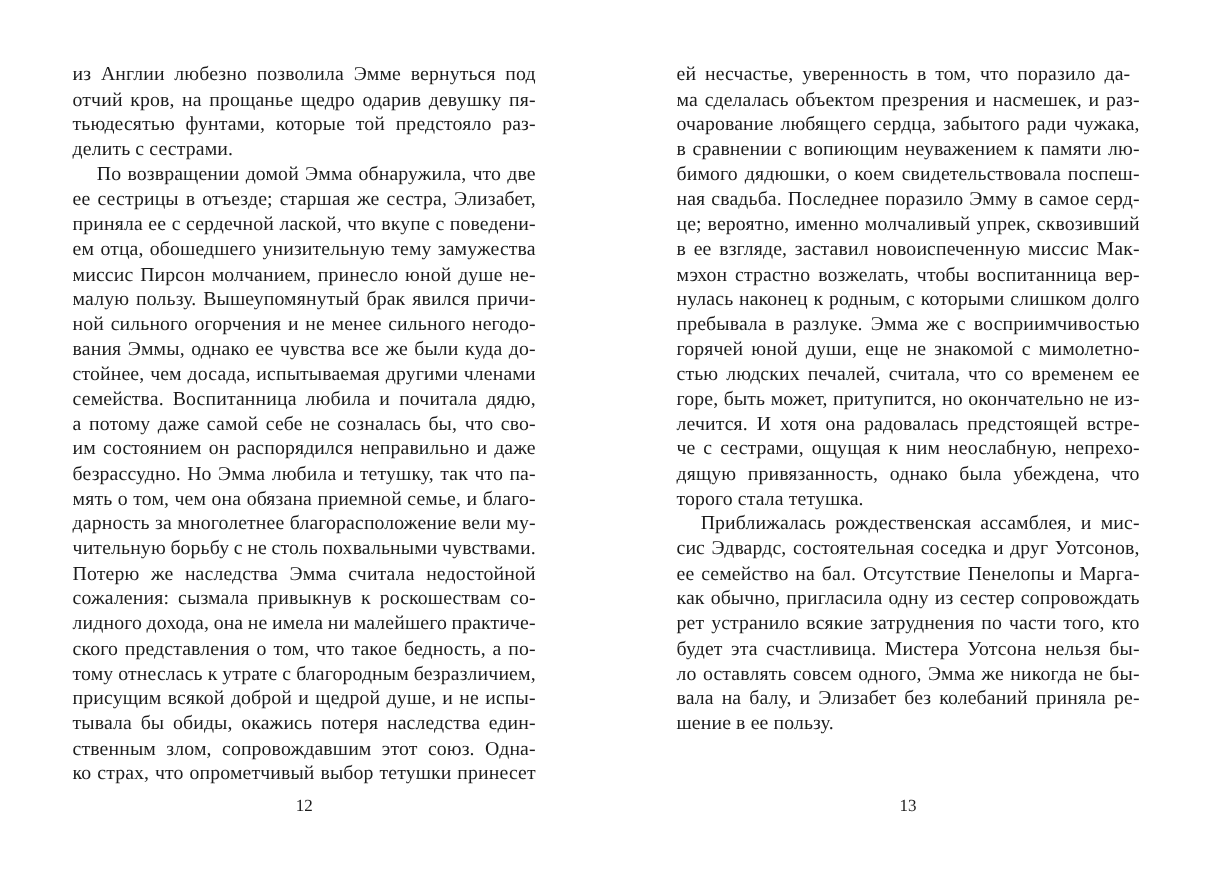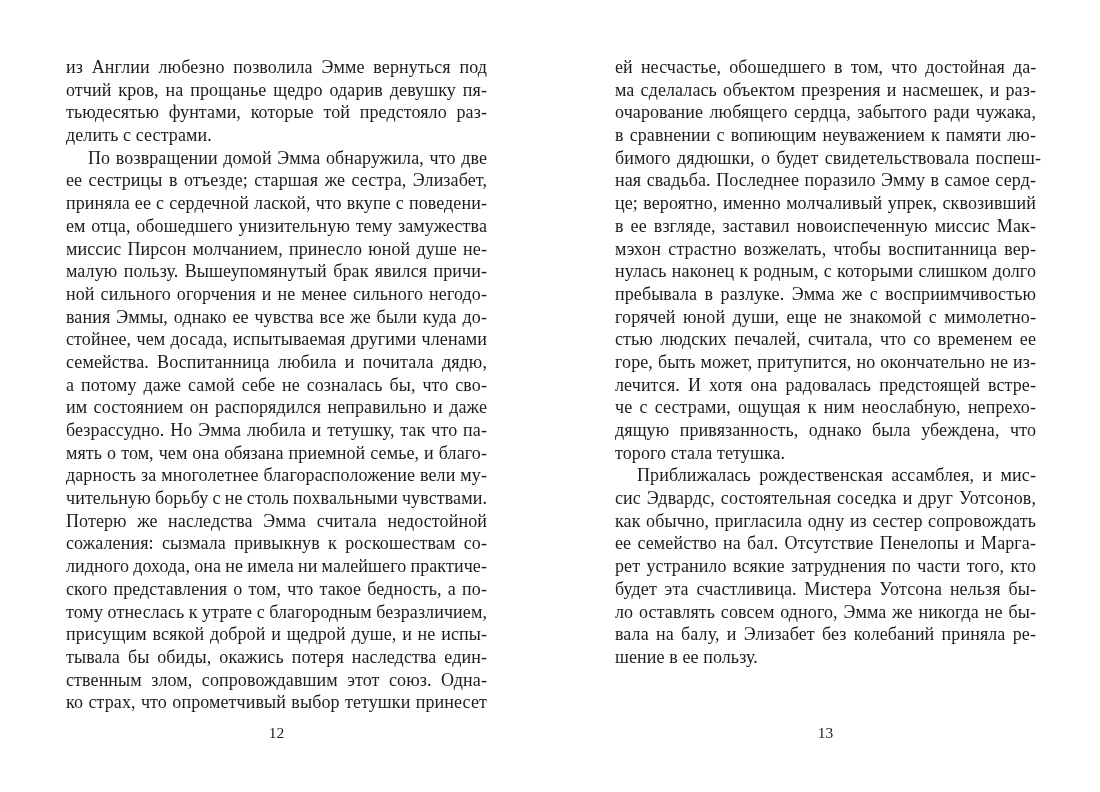--- a/index.html
+++ b/index.html
@@ -91,42 +91,42 @@
         <div class="line" style="word-spacing: 1.13477px;"><span>присущим всякой доброй и щедрой душе, и не испы-</span></div>
         <div class="line" style="word-spacing: 3.33594px;"><span>тывала бы обиды, окажись потеря наследства един-</span></div>
         <div class="line" style="word-spacing: 4.8375px;"><span>ственным злом, сопровождавшим этот союз. Одна-</span></div>
         <div class="line" style="word-spacing: 0.78125px;"><span>ко страх, что опрометчивый выбор тетушки принесет</span></div>
       </div>
     <div class="page-number">12</div>
   </div>
 
   <div class="page right">
     <div class="page-text" style="color: rgb(28, 28, 28);">
-        <div class="line" style="word-spacing: 3.45312px;"><span>ей несчастье, обошедшего в том, что достойная да-</span></div>
+        <div class="line" style="word-spacing: 3.45312px;"><span>ей несчастье, уверенность в том, что поразило да-</span></div>
         <div class="line" style="word-spacing: 1.52455px;"><span>ма сделалась объектом презрения и насмешек, и раз-</span></div>
         <div class="line" style="word-spacing: 1.83438px;"><span>очарование любящего сердца, забытого ради чужака,</span></div>
         <div class="line" style="word-spacing: 1.4442px;"><span>в сравнении с вопиющим неуважением к памяти лю-</span></div>
-        <div class="line" style="word-spacing: 1.77812px;"><span>бимого дядюшки, о будет свидетельствовала поспеш-</span></div>
+        <div class="line" style="word-spacing: 1.77812px;"><span>бимого дядюшки, о коем свидетельствовала поспеш-</span></div>
         <div class="line" style="word-spacing: 0.852679px;"><span>ная свадьба. Последнее поразило Эмму в самое серд-</span></div>
         <div class="line" style="word-spacing: 0.76875px;"><span>це; вероятно, именно молчаливый упрек, сквозивший</span></div>
         <div class="line" style="word-spacing: 2.40625px;"><span>в ее взгляде, заставил новоиспеченную миссис Мак-</span></div>
         <div class="line" style="word-spacing: 2.60938px;"><span>мэхон страстно возжелать, чтобы воспитанница вер-</span></div>
         <div class="line" style="word-spacing: 0.622768px;"><span>нулась наконец к родным, с которыми слишком долго</span></div>
         <div class="line" style="word-spacing: 2.80729px;"><span>пребывала в разлуке. Эмма же с восприимчивостью</span></div>
         <div class="line" style="word-spacing: 2.81473px;"><span>горячей юной души, еще не знакомой с мимолетно-</span></div>
         <div class="line" style="word-spacing: 2.71652px;"><span>стью людских печалей, считала, что со временем ее</span></div>
         <div class="line" style="word-spacing: 0.381696px;"><span>горе, быть может, притупится, но окончательно не из-</span></div>
         <div class="line" style="word-spacing: 3.44271px;"><span>лечится. И хотя она радовалась предстоящей встре-</span></div>
         <div class="line" style="word-spacing: 2.56473px;"><span>че с сестрами, ощущая к ним неослабную, непрехо-</span></div>
         <div class="line" style="word-spacing: 5.91875px;"><span>дящую привязанность, однако была убеждена, что</span></div>
         <div class="line flush"><span>торого стала тетушка.</span></div>
         <div class="line indent" style="word-spacing: 3.73047px; font-family: Liberation Serif, serif;"><span>Приближалась рождественская ассамблея, и мис-</span></div>
         <div class="line" style="word-spacing: 1.32552px;"><span>сис Эдвардс, состоятельная соседка и друг Уотсонов,</span></div>
+        <div class="line" style="word-spacing: 1.64955px;"><span>ее семейство на бал. Отсутствие Пенелопы и Марга-</span></div>
         <div class="line" style="word-spacing: 0.966146px;"><span>как обычно, пригласила одну из сестер сопровождать</span></div>
-        <div class="line" style="word-spacing: 1.64955px;"><span>ее семейство на бал. Отсутствие Пенелопы и Марга-</span></div>
         <div class="line" style="word-spacing: 1.73661px;"><span>рет устранило всякие затруднения по части того, кто</span></div>
         <div class="line" style="word-spacing: 3.14844px;"><span>будет эта счастливица. Мистера Уотсона нельзя бы-</span></div>
         <div class="line" style="word-spacing: 1.23828px;"><span>ло оставлять совсем одного, Эмма же никогда не бы-</span></div>
         <div class="line" style="word-spacing: 2.65625px;"><span>вала на балу, и Элизабет без колебаний приняла ре-</span></div>
         <div class="line flush"><span>шение в ее пользу.</span></div>
       </div>
     <div class="page-number">13</div>
   </div>
 
 </div>

